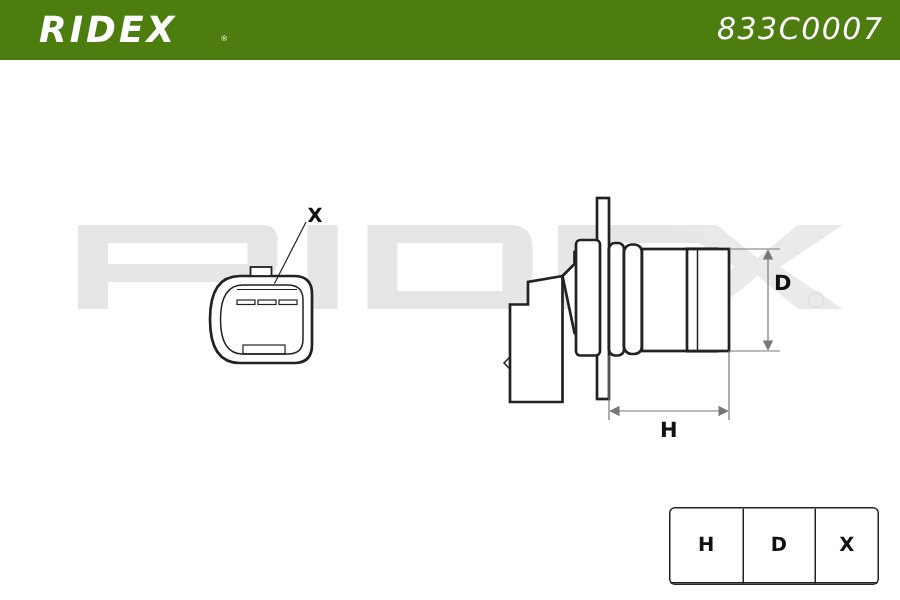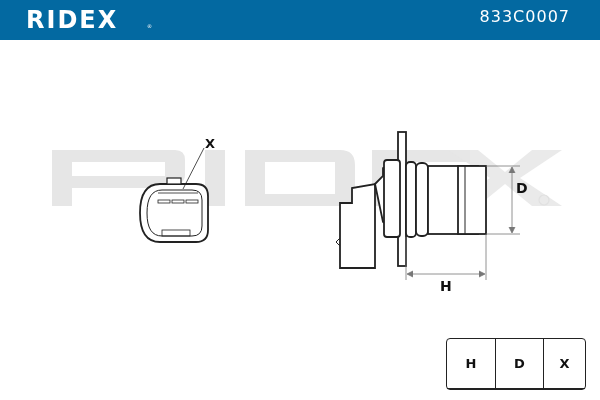--- a/index.html
+++ b/index.html
@@ -1,20 +1,20 @@
 <!DOCTYPE html>
 <html><head>
 <meta charset="utf-8">
 <style>
   html, body { margin: 0; padding: 0; }
   body { width: 600px; height: 400px; background: #ffffff; position: relative; overflow: hidden; font-family: "DejaVu Sans", "Liberation Sans", sans-serif; }
-  .header { position: absolute; left: 0; top: 0; width: 600px; height: 40px; background: #0369a1; }
+  .header { position: absolute; left: 0; top: 0; width: 600px; height: 40px; background: #4d7c0f; font-style: italic; }
   .brand { position: absolute; left: 26px; top: 6px; color: #fff; font-size: 24px; font-weight: bold; letter-spacing: 2px; font-family: "DejaVu Sans", sans-serif; }
   .brand-reg { position: absolute; left: 147px; top: 23px; color: #fff; font-size: 5px; }
-  .partno { position: absolute; right: 30px; top: 7px; color: #fff; font-size: 16px; letter-spacing: 1px; font-family: "DejaVu Sans", sans-serif; margin-left: 44px; }
+  .partno { position: absolute; right: 11px; top: 7px; color: #fff; font-size: 20px; letter-spacing: 1px; font-family: "DejaVu Sans", sans-serif; margin-left: 44px; }
   svg.drawing { position: absolute; left: 0; top: 40px; }
   .dimtable { position: absolute; left: 446px; top: 338px; width: 140px; height: 52px; border: 1.2px solid #222; border-radius: 4px; border-collapse: separate; border-spacing: 0; font-size: 12px; }
   .dimtable td { text-align: center; border-right: 1px solid #222; height: 25px; padding: 0; color: #111; }
   .dimtable td:last-child { border-right: none; }
   .dimtable tr.head td { border-bottom: 1px solid #222; font-weight: bold; font-size: 13px; }
 </style>
 </head>
 <body>
 
 <div class="header">

